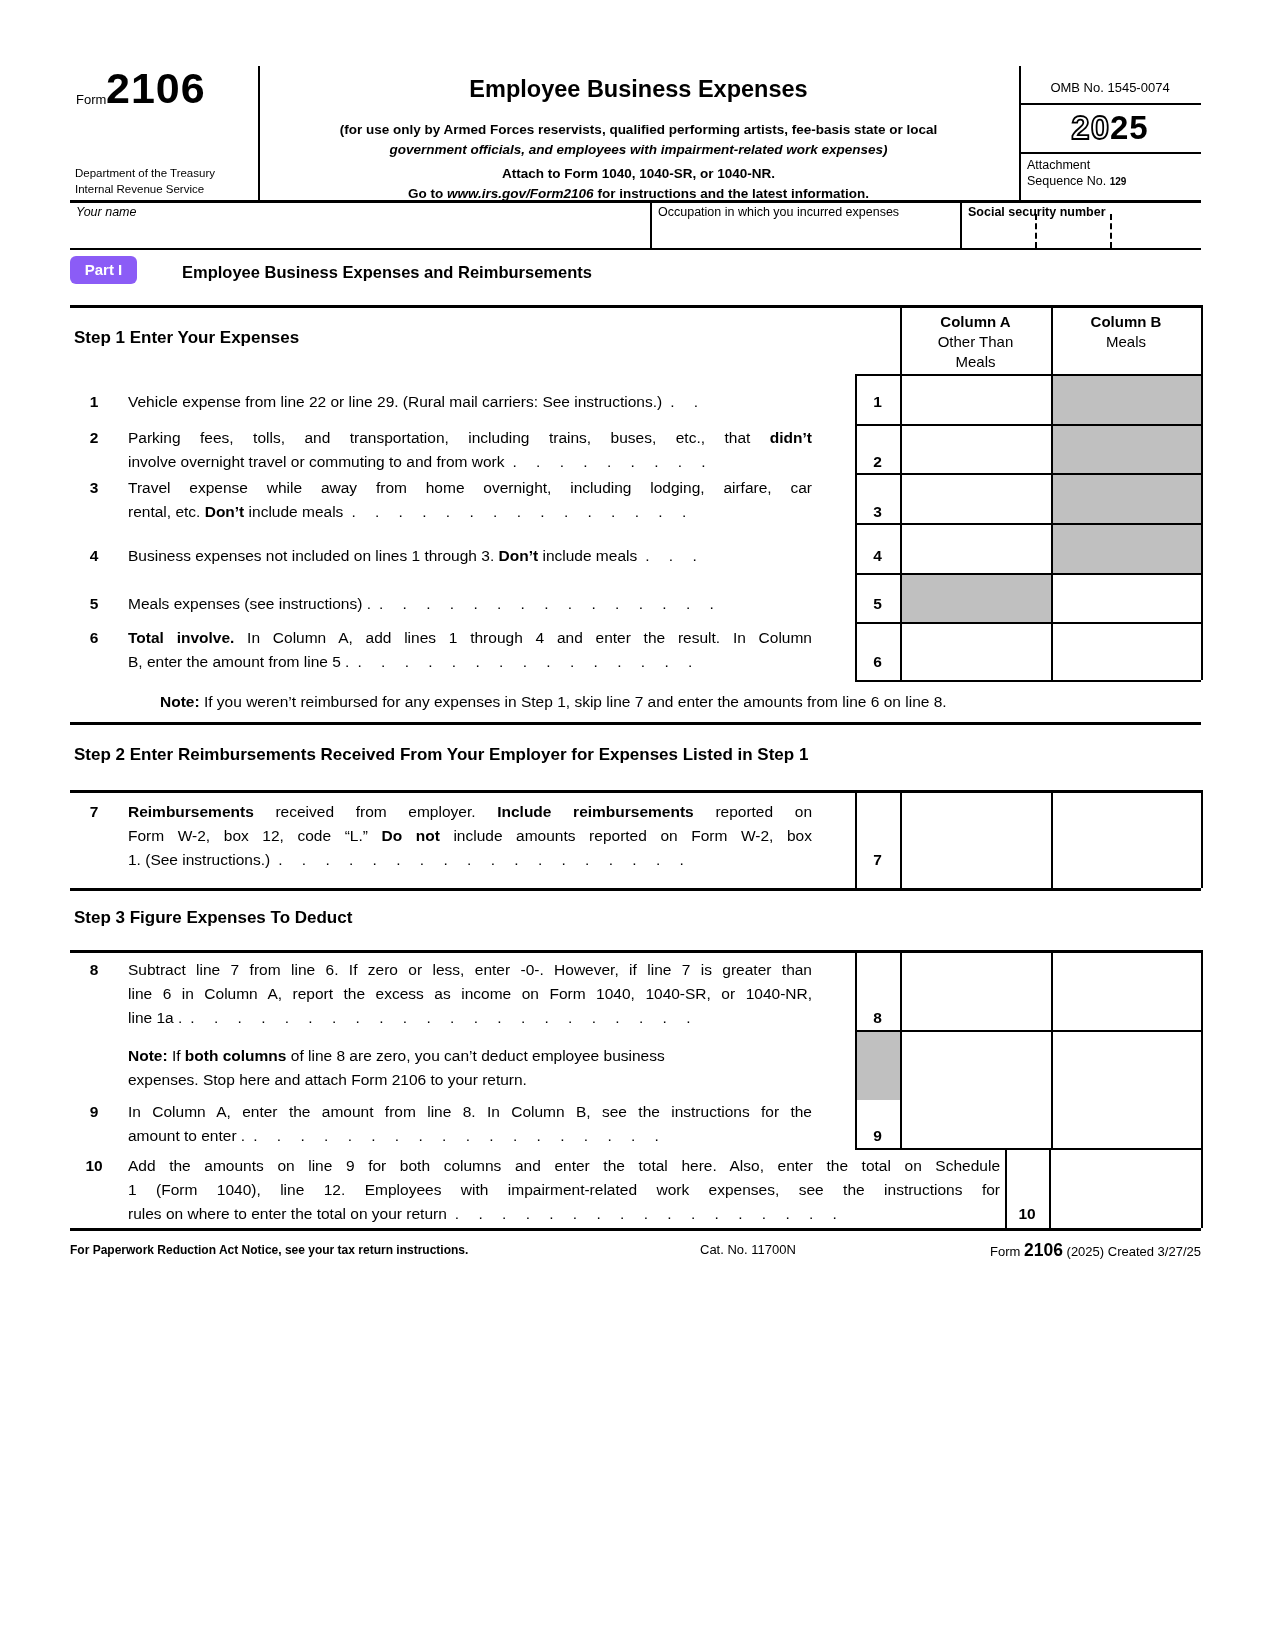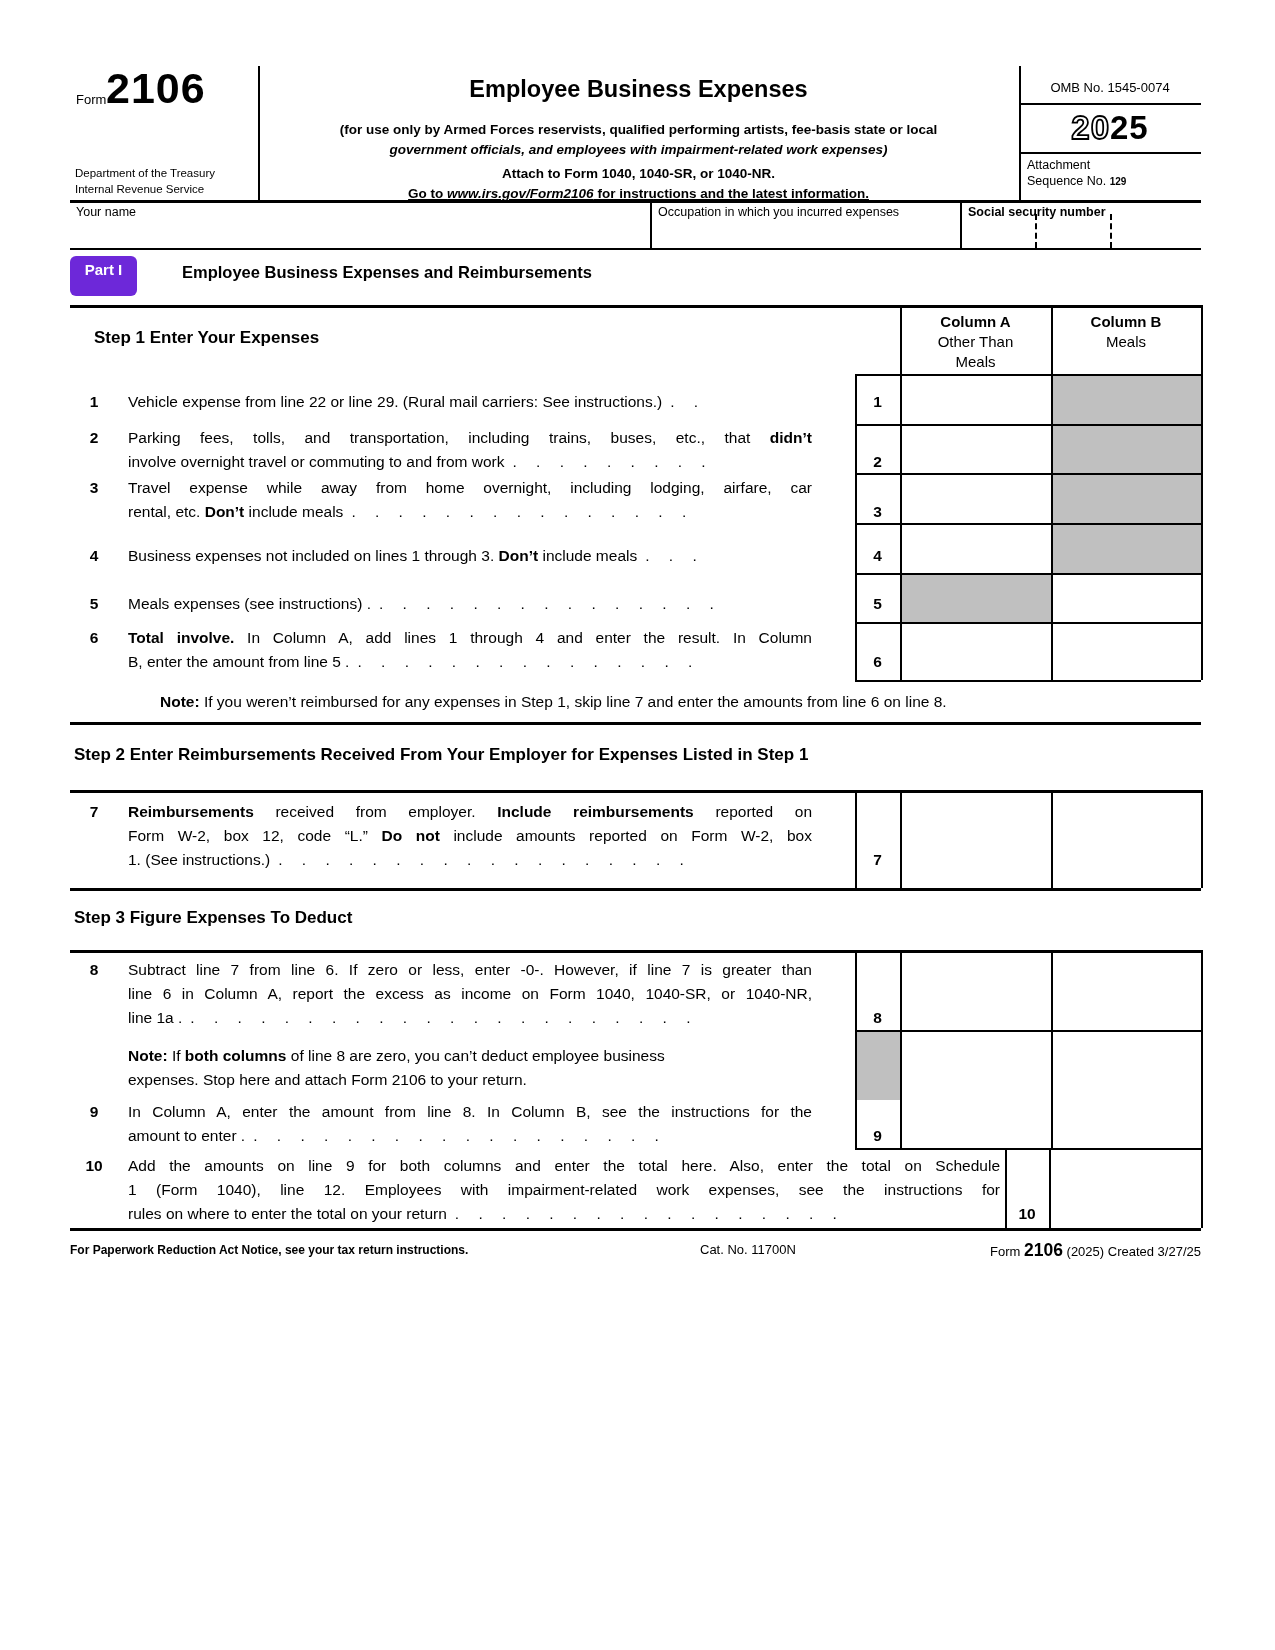--- a/index.html
+++ b/index.html
@@ -18,21 +18,21 @@
   .center{text-align:center;}
   .desc{position:absolute;left:128px;width:684px;font-size:15.5px;line-height:24px;}
   .desc .dl{width:100%;}
   .desc .j{text-align:justify;text-align-last:justify;}
   .dots{margin-left:8px;word-spacing:15px;white-space:nowrap;}
   .ln{position:absolute;left:78px;width:32px;text-align:center;font-weight:bold;font-size:15.5px;line-height:24px;}
   .bn{position:absolute;left:855px;width:45px;text-align:center;font-weight:bold;font-size:15.5px;line-height:24px;}
   .step{position:absolute;left:74px;font-size:17px;font-weight:bold;white-space:nowrap;}
   .formtitle{position:absolute;left:258px;width:761px;text-align:center;font-weight:bold;font-size:23.5px;white-space:nowrap;}
   .hdr13{position:absolute;left:258px;width:761px;text-align:center;font-weight:bold;font-size:13.5px;line-height:20px;white-space:nowrap;}
-  .badge{position:absolute;left:70px;top:256px;width:67px;height:40px;background:#6d28d9;color:#fff;
+  .badge{position:absolute;left:70px;top:256px;width:67px;height:28px;background:#8b5cf6;color:#fff;
          font-weight:bold;font-size:15px;line-height:28px;text-align:center;border-radius:6px;}
   .colhdr{position:absolute;text-align:center;font-size:15px;line-height:20px;}
   .yr{position:absolute;left:1019px;width:182px;text-align:center;font-size:33px;line-height:36px;letter-spacing:1px;}
   .yr .o{color:#fff;-webkit-text-stroke:1.8px #000;font-weight:bold;}
   .yr .s{font-weight:bold;}
   .field{position:absolute;background:transparent;}
 </style>
 </head>
 <body>
 
@@ -40,52 +40,52 @@
 
   <div class="t small abs" style="left:76px;top:92px;font-size:13px;">Form</div>
   <div class="abs" style="left:106px;top:64px;font-size:43px;font-weight:bold;letter-spacing:1px;">2106</div>
   <div class="t small abs" style="left:75px;top:166px;font-size:11.5px;">Department of the Treasury</div>
   <div class="t small abs" style="left:75px;top:182px;font-size:11.5px;">Internal Revenue Service</div>
 
   <div class="formtitle" style="top:76px;">Employee Business Expenses</div>
   <div class="hdr13" style="top:120px;">(for use only by Armed Forces reservists, qualified performing artists, fee-basis state or local</div>
   <div class="hdr13" style="top:140px;font-style:italic;">government officials, and employees with impairment-related work expenses)</div>
   <div class="hdr13" style="top:164px;">Attach to Form 1040, 1040-SR, or 1040-NR.</div>
-  <div class="hdr13" style="top:184px;text-decoration:underline;">
+  <div class="hdr13" style="top:184px;">
       <div class="dl"><span class="b">Go to </span><span class="b i">www.irs.gov/Form2106</span><span class="b"> for instructions and the latest information.</span></div>
     </div>
 
   <div class="t abs center" style="left:1019px;top:80px;width:182px;font-size:13px;line-height:16px;">OMB No. 1545-0074</div>
   <div class="yr" style="top:110px;"><span class="o">20</span><span class="s">25</span></div>
   <div class="t small abs" style="left:1027px;top:158px;">Attachment</div>
   <div class="t small abs" style="left:1027px;top:174px;"><span>Sequence No. </span><span style="font-weight:bold;font-size:10px;">129</span></div>
 
   <div class="vl" style="left:258px;top:66px;height:134px;"></div>
   <div class="vl" style="left:1019px;top:66px;height:134px;"></div>
   <div class="hl" style="left:1019px;top:103px;width:182px;"></div>
   <div class="hl" style="left:1019px;top:152px;width:182px;"></div>
   <div class="hl thick" style="left:70px;top:200px;width:1131px;"></div>
 
-  <div class="t small abs" style="left:76px;top:205px;">Your name</div>
+  <div class="t small abs" style="left:76px;top:205px;font-style:italic;">Your name</div>
   <div class="t small abs" style="left:658px;top:205px;">Occupation in which you incurred expenses</div>
   <div class="t small abs b" style="left:968px;top:205px;">Social security number</div>
   <div class="field" style="left:72px;top:214px;width:576px;height:32px;"></div>
   <div class="field" style="left:652px;top:214px;width:306px;height:32px;"></div>
   <div class="field" style="left:962px;top:214px;width:237px;height:32px;"></div>
   <div class="vl" style="left:650px;top:200px;height:48px;"></div>
   <div class="vl" style="left:960px;top:200px;height:48px;"></div>
   <div class="dash" style="left:1035px;top:214px;height:34px;"></div>
   <div class="dash" style="left:1110px;top:214px;height:34px;"></div>
   <div class="hl" style="left:70px;top:248px;width:1131px;"></div>
 
   <div class="badge">Part I</div>
   <div class="t b abs" style="left:182px;top:260px;font-size:16.5px;">Employee Business Expenses and Reimbursements</div>
 
   <div class="hl thick" style="left:70px;top:305px;width:1131px;"></div>
-  <div class="step" style="top:328px;margin-left:20px;">Step 1  Enter Your Expenses</div>
+  <div class="step" style="top:328px;">Step 1  Enter Your Expenses</div>
 
   <div class="colhdr" style="left:900px;top:312px;width:151px;">
     <div class="b">Column A</div>
     <div>Other Than</div>
     <div>Meals</div>
   </div>
   <div class="colhdr" style="left:1051px;top:312px;width:150px;">
     <div class="b">Column B</div>
     <div>Meals</div>
   </div>

